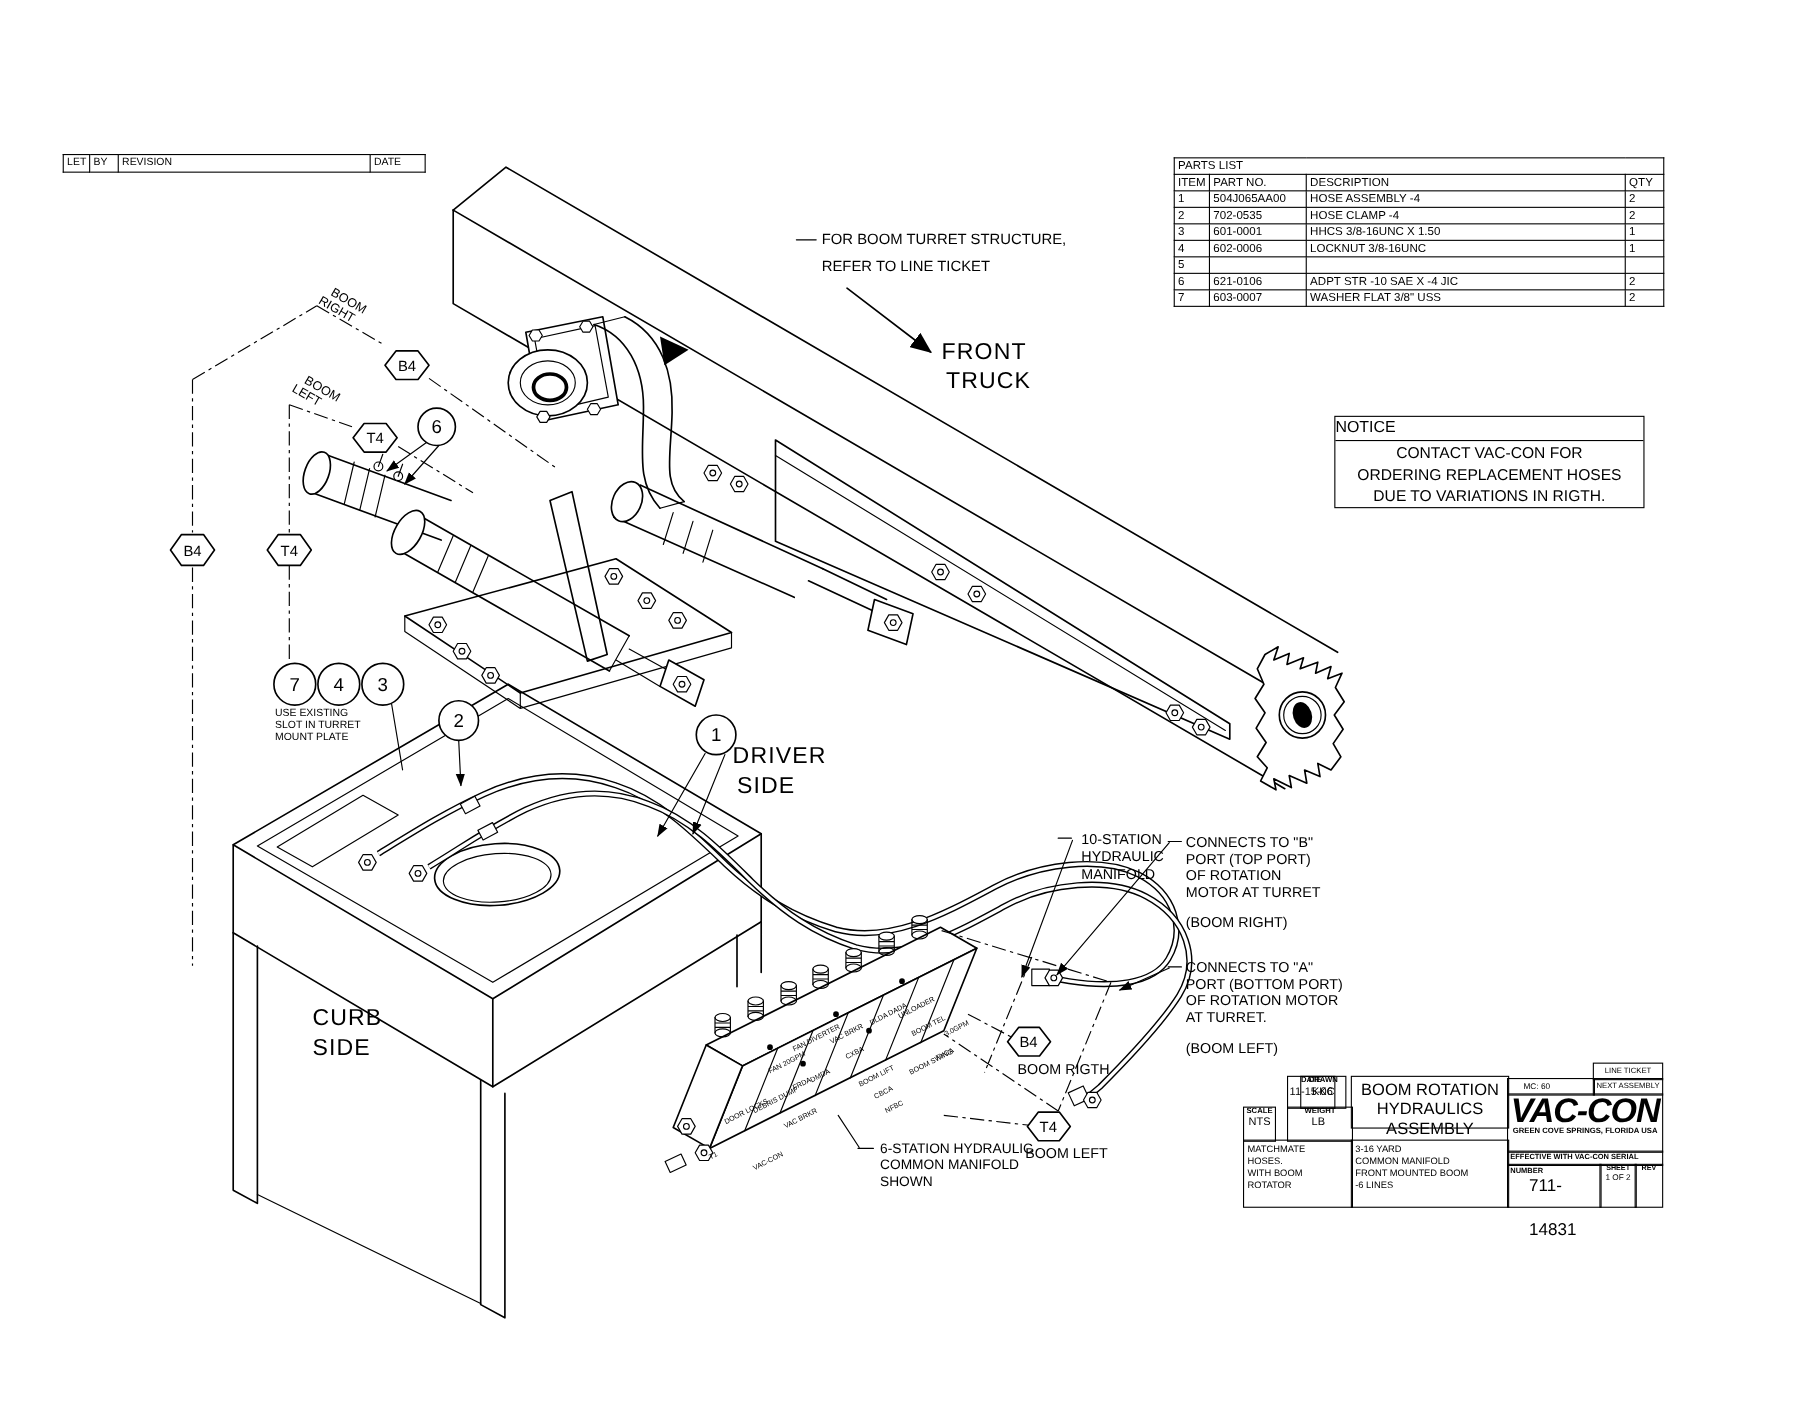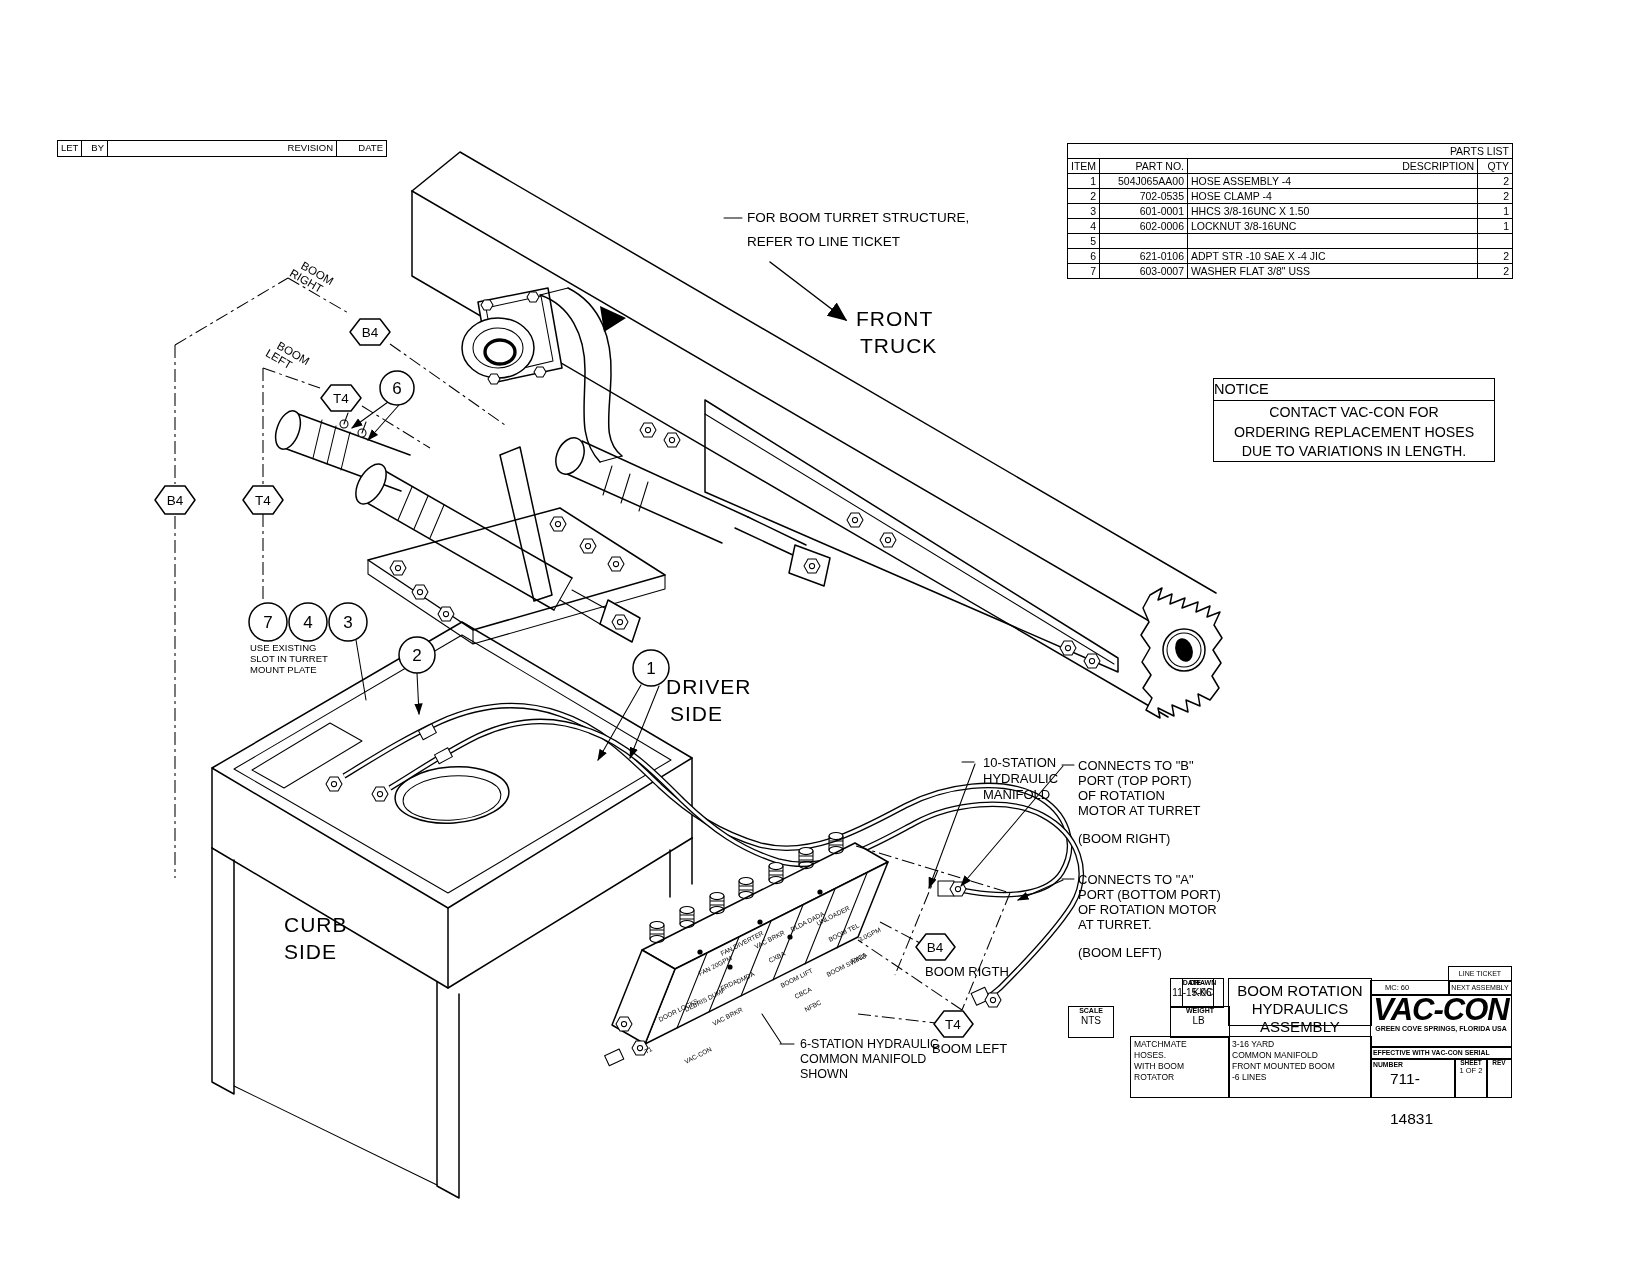--- a/index.html
+++ b/index.html
@@ -10,21 +10,21 @@
   .s1  {stroke:#000;fill:none;stroke-width:1.05;stroke-linejoin:round;stroke-linecap:round;}
   .cl  {stroke:#000;fill:none;stroke-width:1.05;stroke-dasharray:13 4 3 4;}
   .wf  {fill:#fff;}
   .bf  {fill:#000;stroke:none;}
   .hoseO{stroke:#000;stroke-width:5.6;fill:none;}
   .hoseI{stroke:#fff;stroke-width:3;fill:none;}
   .abs {position:absolute;box-sizing:border-box;}
   .tbl {border-collapse:collapse;table-layout:fixed;}
   .tbl td,.tbl th{border:1.4px solid #000;padding:0 3px;white-space:nowrap;overflow:hidden;
         font-size:10.5px;line-height:12.5px;height:14px;font-weight:normal;}
-  .ctr{text-align:right;} .lft{text-align:left;} .rgt{text-align:right;}
+  .ctr{text-align:left;} .lft{text-align:left;} .rgt{text-align:right;}
   .blk{border:1.6px solid #000;}
   .tb-lbl{font-size:7px;line-height:8px;text-align:center;font-weight:bold;}
   .tb-val{font-size:10px;line-height:11px;text-align:center;}
   .small{font-size:8.5px;line-height:11px;}
   .logo{font-style:italic;font-weight:900;font-size:31px;letter-spacing:-1px;
         font-family:"Liberation Sans",sans-serif;line-height:30px;text-align:center;}
 </style>
 </head>
 <body>
 
@@ -420,36 +420,36 @@
       <td class="ctr">2</td>
         </tr>
   </tbody>
     </table>
 
   <div class="abs blk" style="left:1213px;top:378px;width:282px;height:84px">
     <div style="border-bottom:1.4px solid #000;height:21px;font-size:14.5px;line-height:21px;text-align:left">NOTICE</div>
     <div style="font-size:14.2px;line-height:19.5px;text-align:center;padding-top:2px">
       <div>CONTACT VAC-CON FOR</div>
       <div>ORDERING REPLACEMENT HOSES</div>
-      <div>DUE TO VARIATIONS IN LENGTH.</div>
+      <div>DUE TO VARIATIONS IN RIGTH.</div>
     </div>
   </div>
 
   <div>
 
     <div class="abs blk" style="left:1182px;top:978px;width:42px;height:30px">
       <div class="tb-lbl">DRAWN</div>
       <div class="tb-val">KKC</div>
     </div>
     <div class="abs blk" style="left:1170px;top:978px;width:44px;height:30px">
       <div class="tb-lbl">DATE</div>
       <div class="tb-val">11-15-06</div>
     </div>
 
-    <div class="abs blk" style="left:1068px;top:1006px;width:46px;height:32px">
+    <div class="abs blk" style="left:1130px;top:1006px;width:30px;height:32px">
       <div class="tb-lbl">SCALE</div>
       <div class="tb-val">NTS</div>
     </div>
     <div class="abs blk" style="left:1170px;top:1006px;width:60px;height:32px">
       <div class="tb-lbl">WEIGHT</div>
       <div class="tb-val rgt" style="padding-right:3px">LB</div>
     </div>
 
     <div class="abs blk small" style="left:1130px;top:1036px;width:100px;height:62px;padding:2px 3px">
       <div>MATCHMATE</div>

